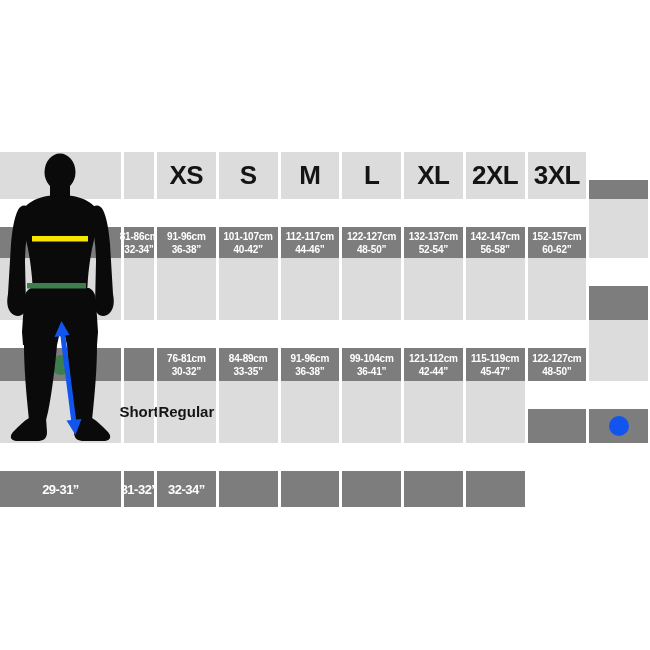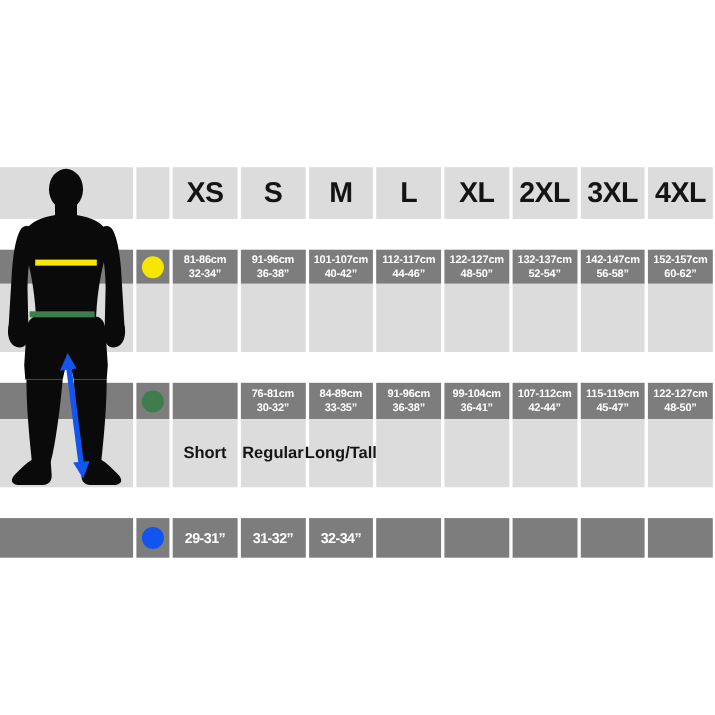--- a/index.html
+++ b/index.html
@@ -55,21 +55,20 @@
 
     <div class="cell light"></div>
     <div class="cell light"></div>
     <div class="cell light hdr">XS</div>
     <div class="cell light hdr">S</div>
     <div class="cell light hdr">M</div>
     <div class="cell light hdr">L</div>
     <div class="cell light hdr">XL</div>
     <div class="cell light hdr">2XL</div>
     <div class="cell light hdr">3XL</div>
-    <div class="cell light hdr">4XL</div>
 
     <div class="cell dark"></div>
     <div class="cell dark">
       <span class="dot" style="background:var(--marker-chest)"></span>
     </div>
     <div class="cell dark val">
       <span>81-86cm</span>
       <span>32-34”</span>
     </div>
     <div class="cell dark val">
@@ -127,42 +126,39 @@
     </div>
     <div class="cell dark val">
       <span>91-96cm</span>
       <span>36-38”</span>
     </div>
     <div class="cell dark val">
       <span>99-104cm</span>
       <span>36-41”</span>
     </div>
     <div class="cell dark val">
-      <span>107-112cm</span>
+      <span>121-112cm</span>
       <span>42-44”</span>
     </div>
     <div class="cell dark val">
       <span>115-119cm</span>
       <span>45-47”</span>
     </div>
     <div class="cell dark val">
       <span>122-127cm</span>
       <span>48-50”</span>
     </div>
 
     <div class="cell light"></div>
     <div class="cell light"></div>
     <div class="cell light fit">
       <span>Short</span>
     </div>
     <div class="cell light fit">
       <span>Regular</span>
-    </div>
-    <div class="cell light fit">
-      <span>Long/Tall</span>
     </div>
     <div class="cell light"></div>
     <div class="cell light"></div>
     <div class="cell light"></div>
     <div class="cell light"></div>
     <div class="cell light"></div>
 
     <div class="cell dark"></div>
     <div class="cell dark">
       <span class="dot" style="background:var(--marker-leg)"></span>

